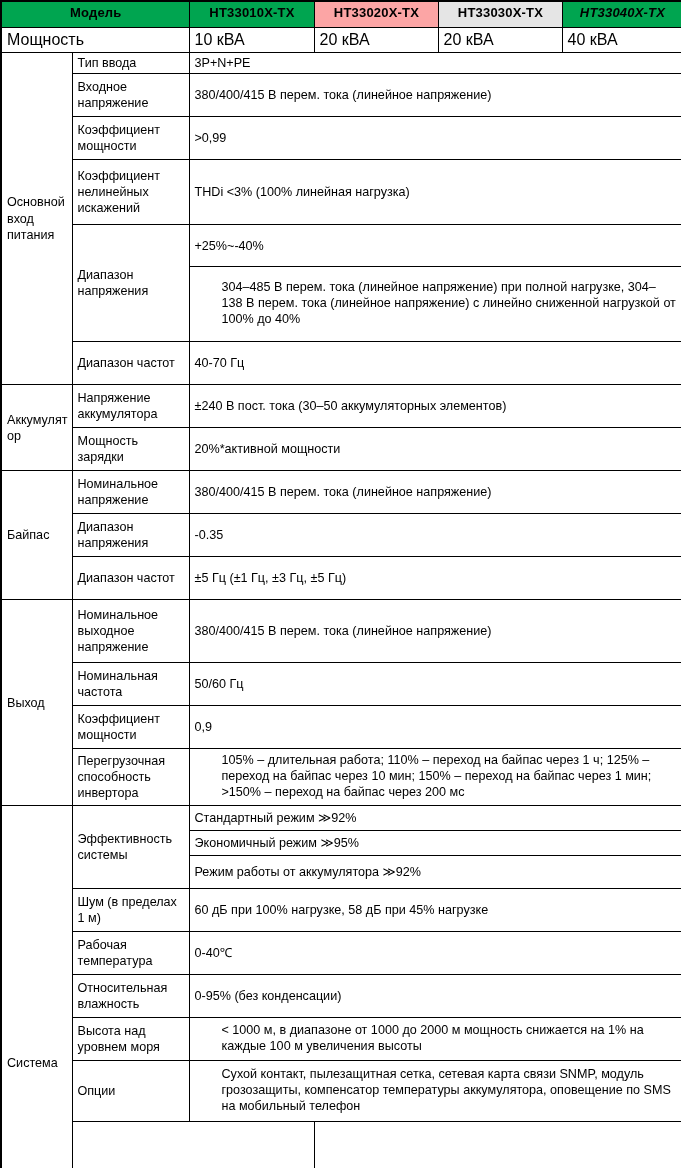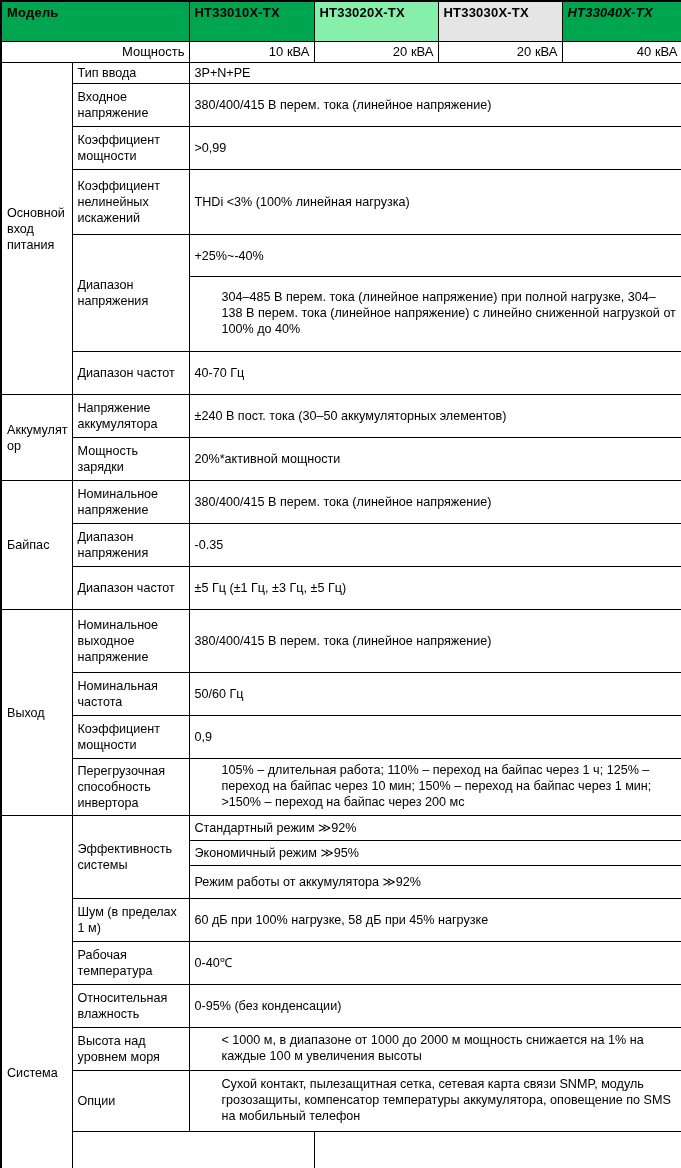--- a/index.html
+++ b/index.html
@@ -33,30 +33,30 @@
     font-weight: normal;
     word-wrap: break-word;
     overflow-wrap: break-word;
     overflow: hidden;
   }
   
   tr.hdr th {
     background: #00a550;
     color: #000000;
     font-weight: bold;
-    text-align: left;
+    text-align: center;
     font-size: 13px;
     letter-spacing: .2px;
     border-color: #000;
     padding-top: 3px;
-    padding-bottom: 19px;
+    padding-bottom: 5px;
   }
   tr.power td {
-    text-align: right;
-    font-size: 13px;
+    text-align: left;
+    font-size: 16px;
   }
   td.grp {
     text-align: left;
     vertical-align: middle;
     font-size: 12.6px;
     padding-left: 4px;
   }
   td.sub {
     font-size: 12.6px;
     vertical-align: middle;
@@ -80,21 +80,21 @@
     <col style="width:125px">
     <col style="width:124px">
     <col style="width:124px">
     <col style="width:120px">
   </colgroup>
   <tbody>
 
     <tr class="hdr">
       <th colspan="2" style="background: rgb(0, 165, 80);">Модель</th>
       <th style="background: rgb(0, 165, 80); margin-left: 27px;">HT33010X-TX</th>
-      <th style="background: #86efac;">HT33020X-TX</th>
+      <th style="background: #fca5a5;">HT33020X-TX</th>
       <th style="background: #e5e5e5;">HT33030X-TX</th>
       <th style="background: rgb(0, 165, 80); font-style: italic;">HT33040X-TX</th>
     </tr>
 
     <tr class="power">
       <td colspan="2">Мощность</td>
       <td>10 кВА</td>
       <td>20 кВА</td>
       <td>20 кВА</td>
       <td>40 кВА</td>

